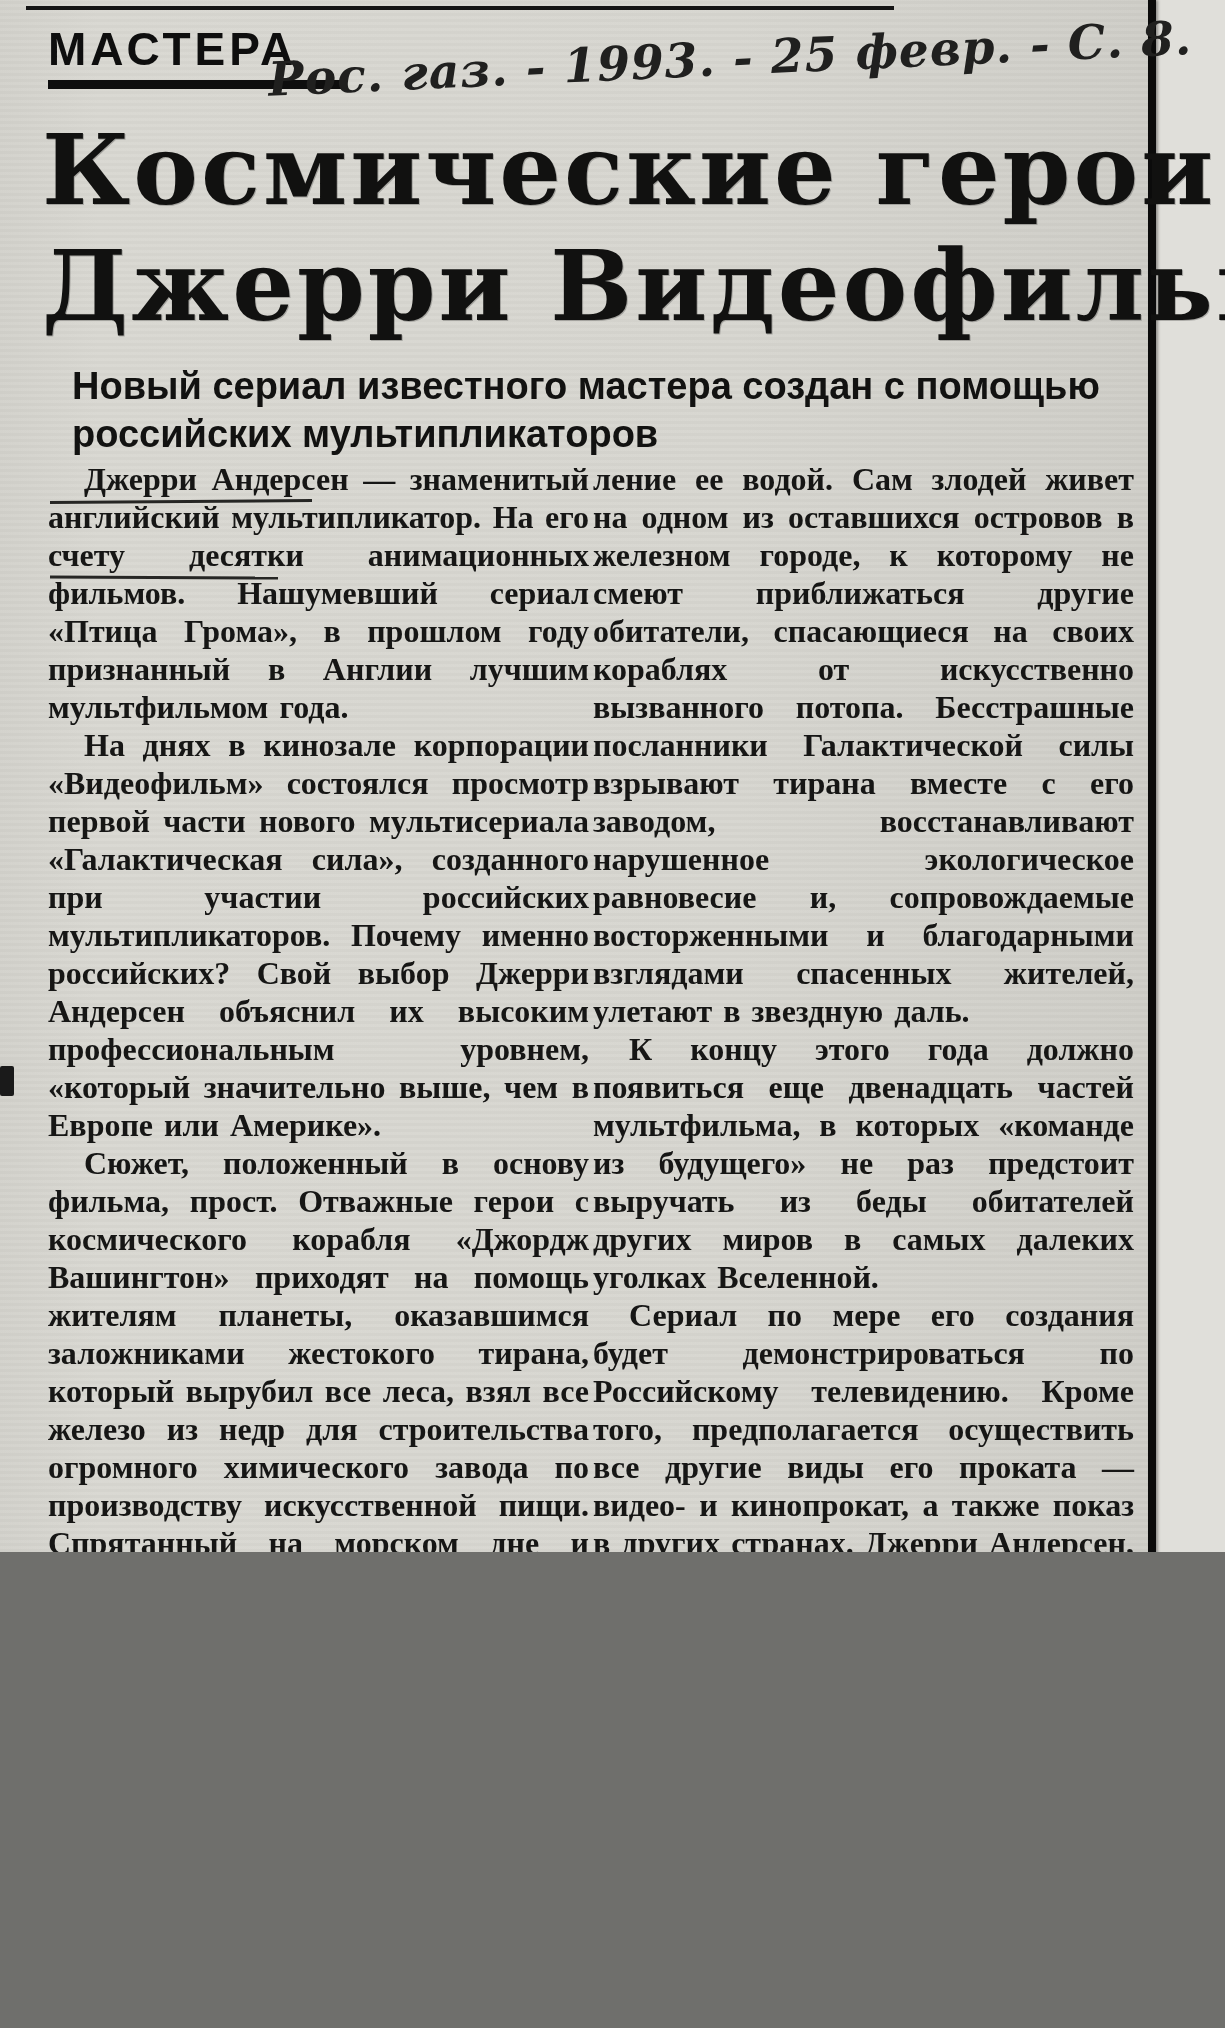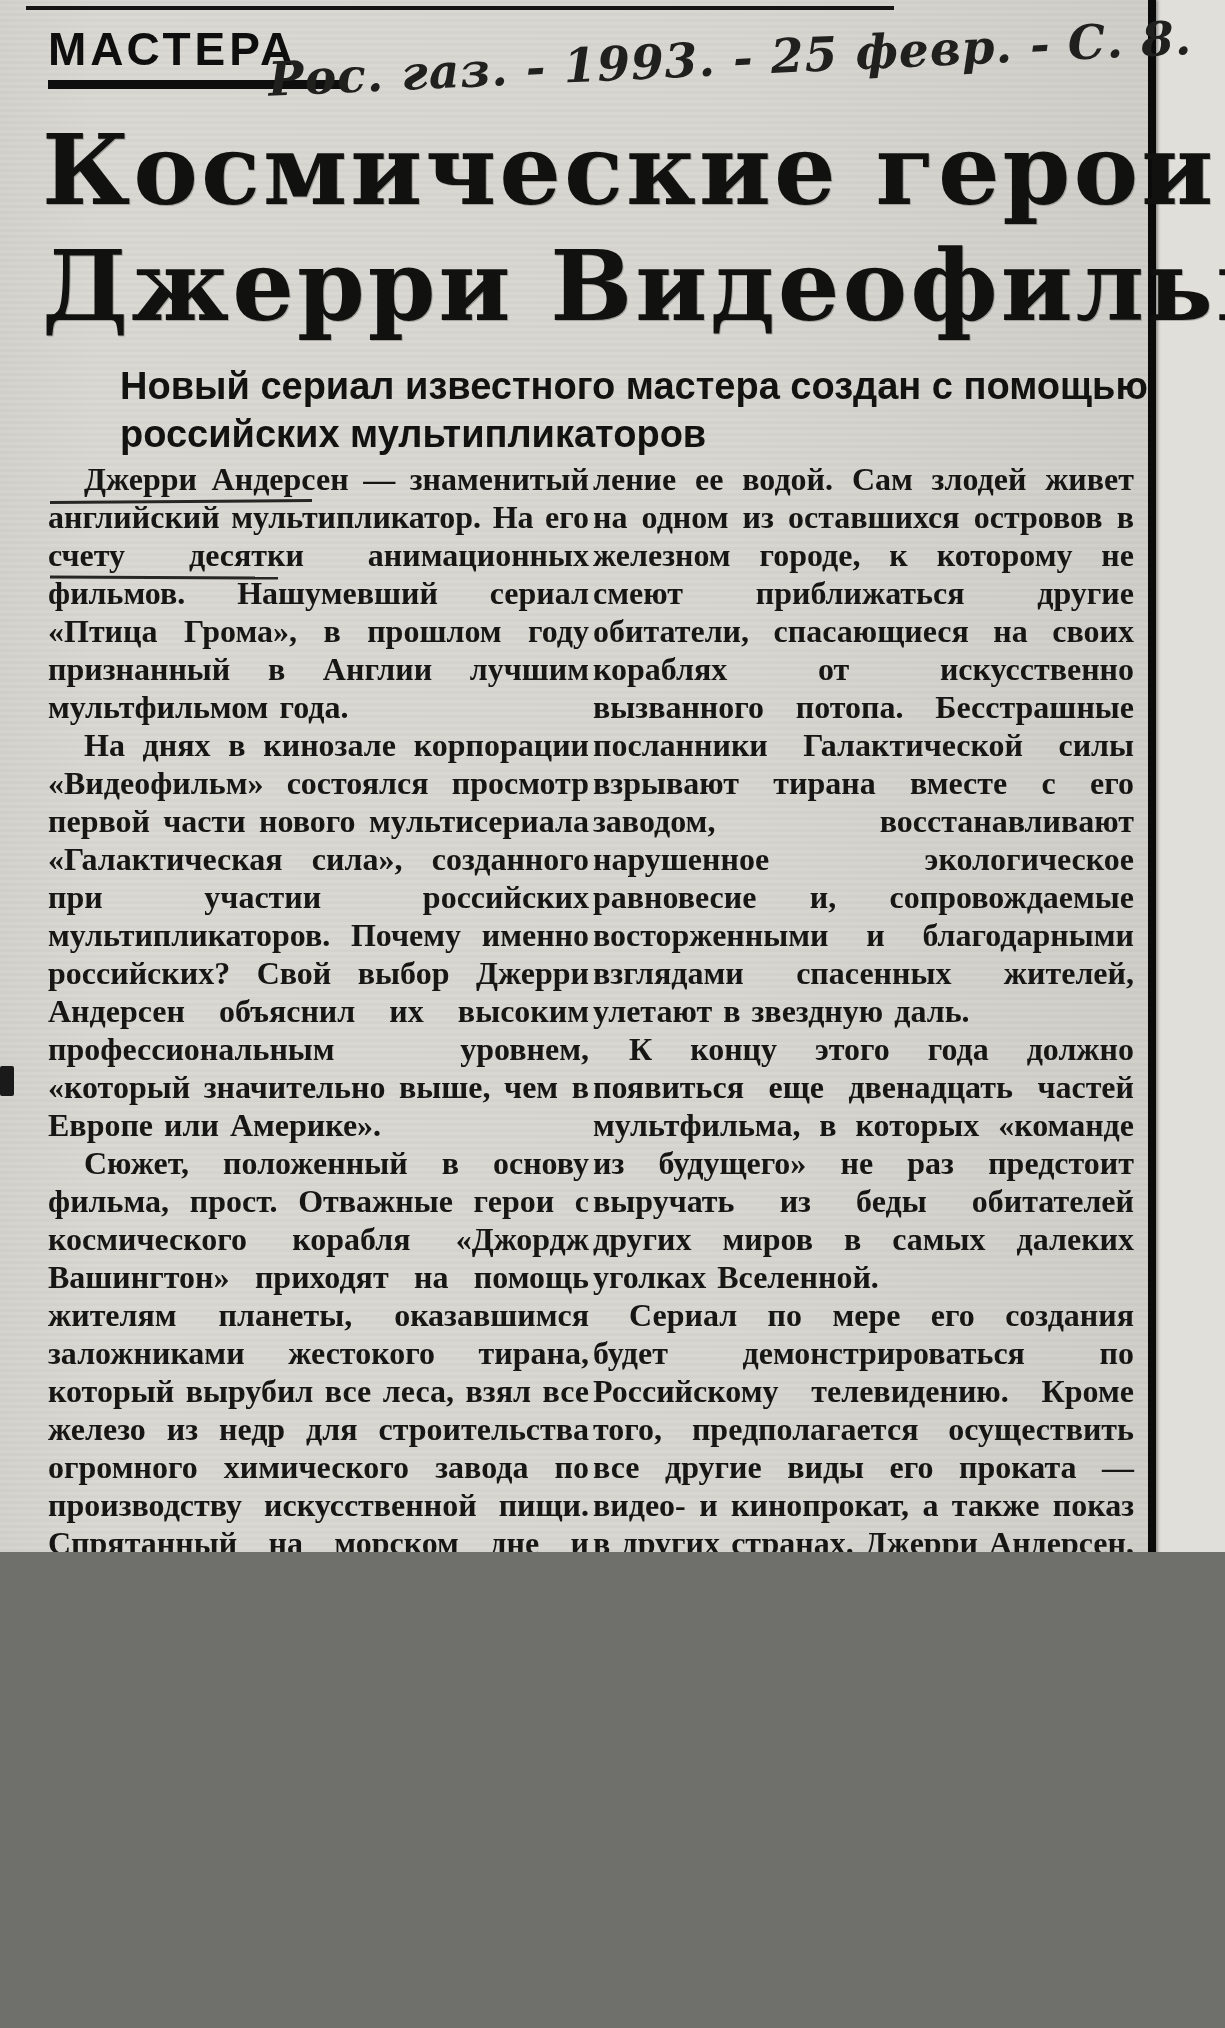--- a/index.html
+++ b/index.html
@@ -43,21 +43,21 @@
     font-family:"DejaVu Serif", serif; font-weight:bold;
     font-size:97px; line-height:116px; letter-spacing:3px; color:#111110;
     white-space:nowrap;
     text-shadow:1px 1px 0 rgba(20,20,20,0.25);
   }
 
   
   .subhead {
     position:absolute; left:72px; top:362px; width:1040px;
     font-family:"Liberation Sans", sans-serif; font-weight:bold;
-    font-size:38px; line-height:48px; color:#121211;margin-left:48px;
+    font-size:38px; line-height:48px; color:#121211;
   }
 
   
   .body-cols {
     position:absolute; left:48px; top:460px; width:1100px;
     display:flex; gap:4px;
   }
   .col { width:541px; }
   .col p {
     margin:0; text-align:justify;

